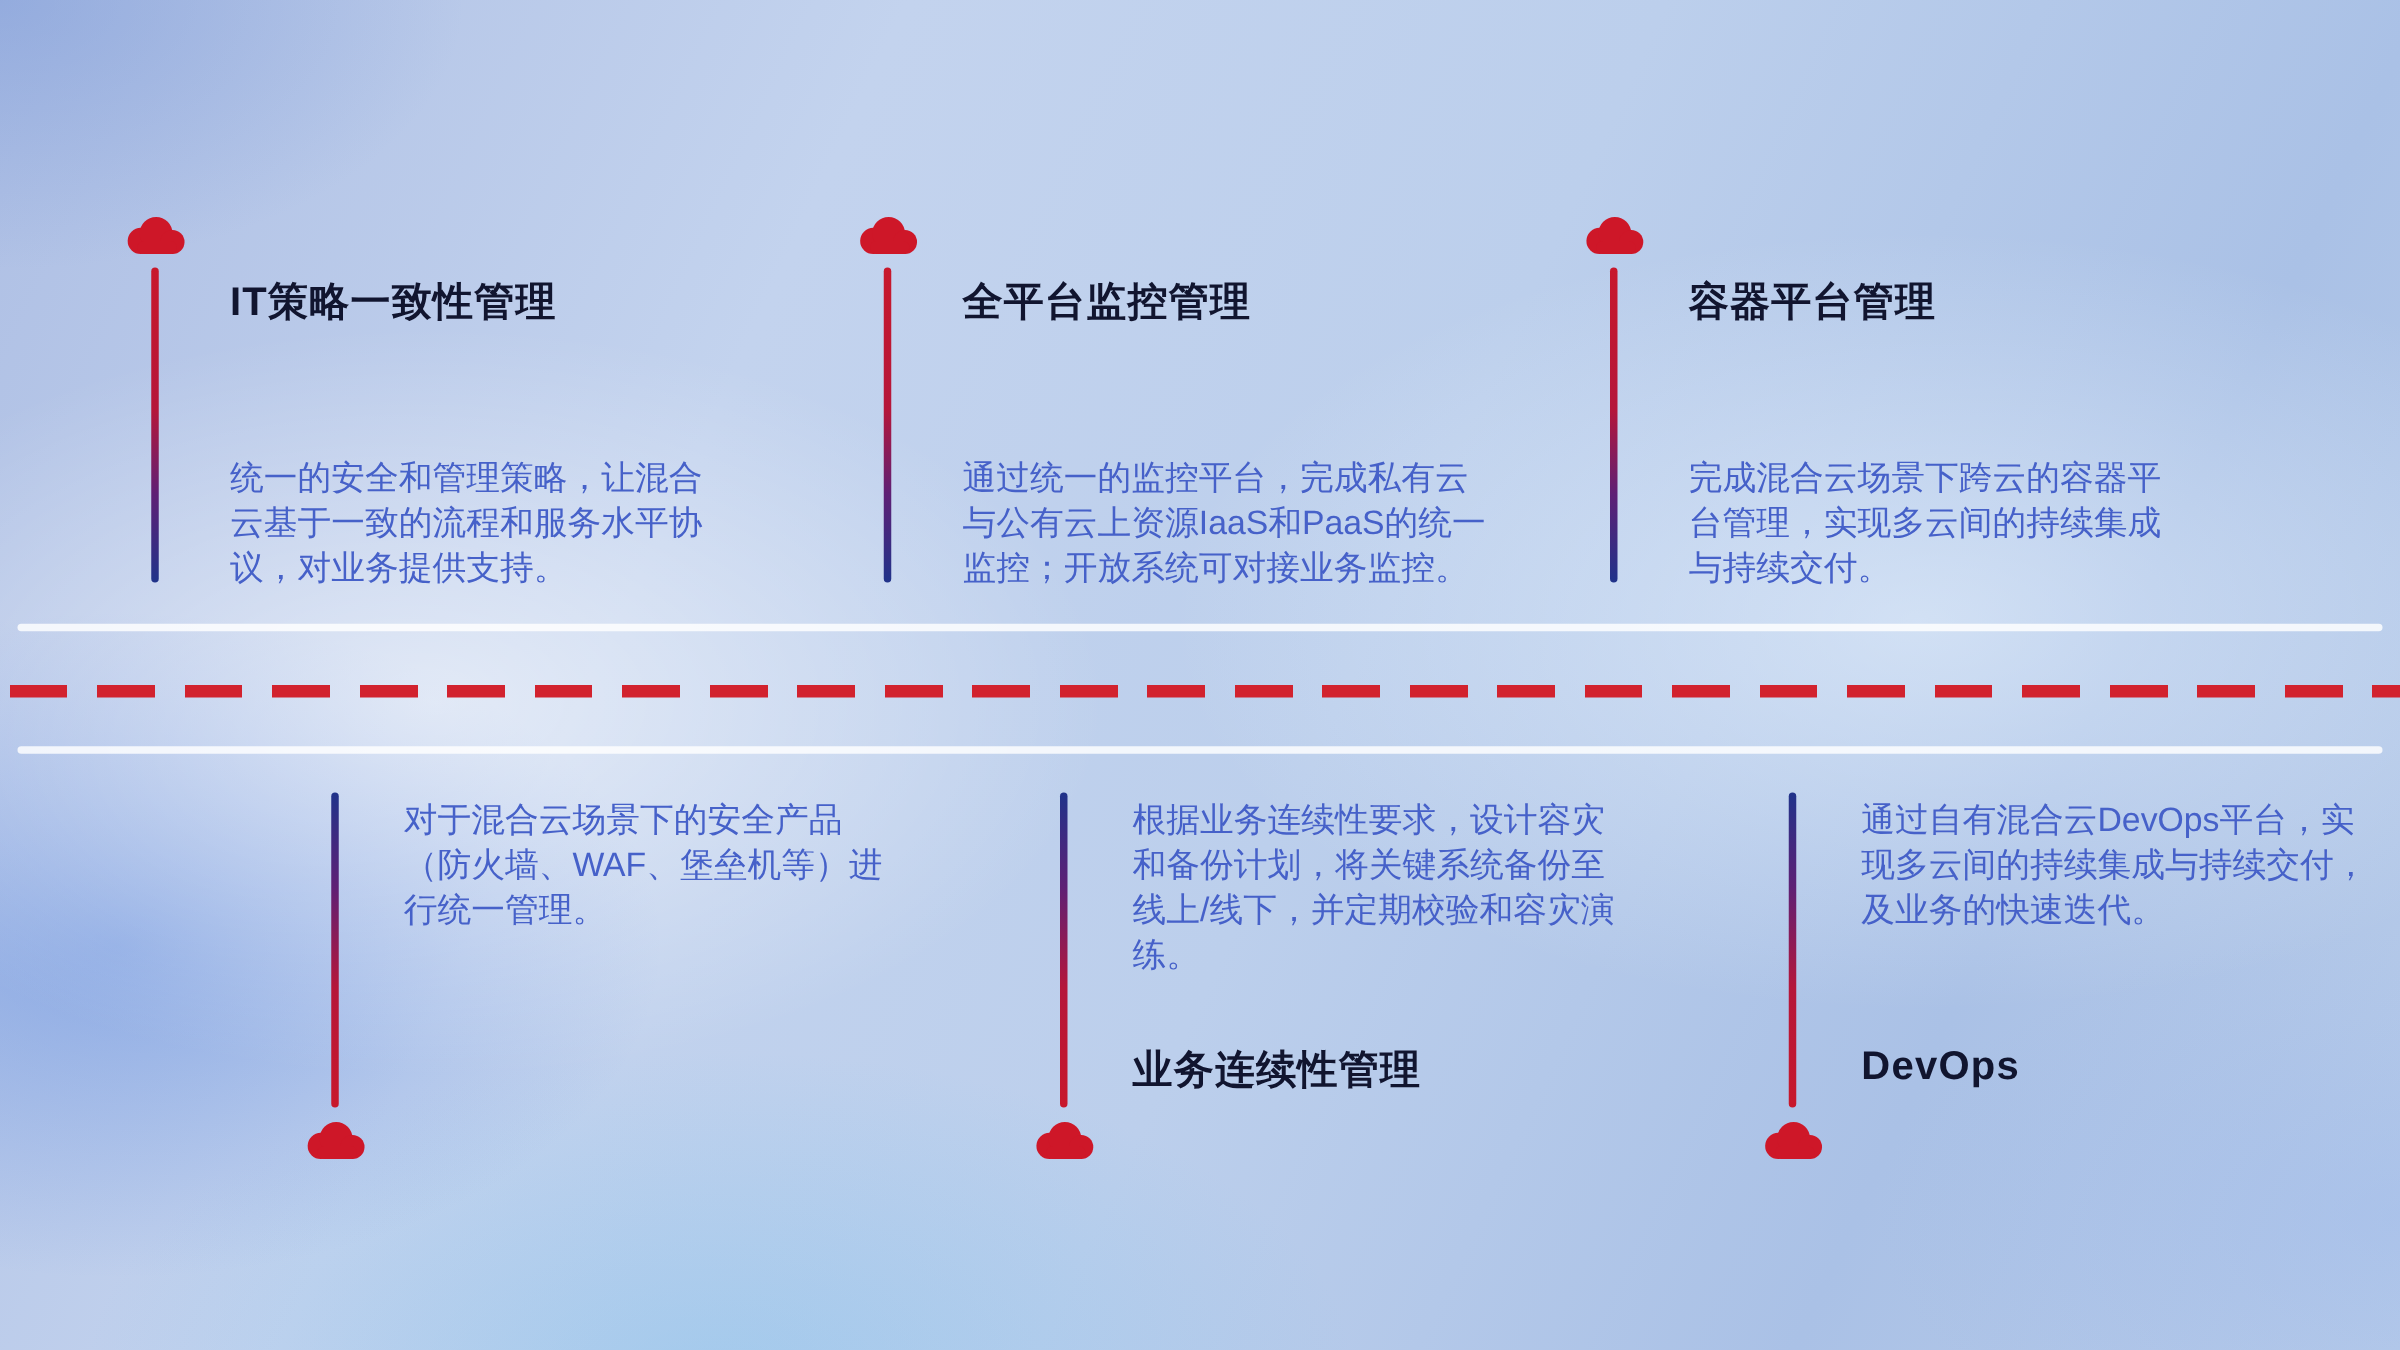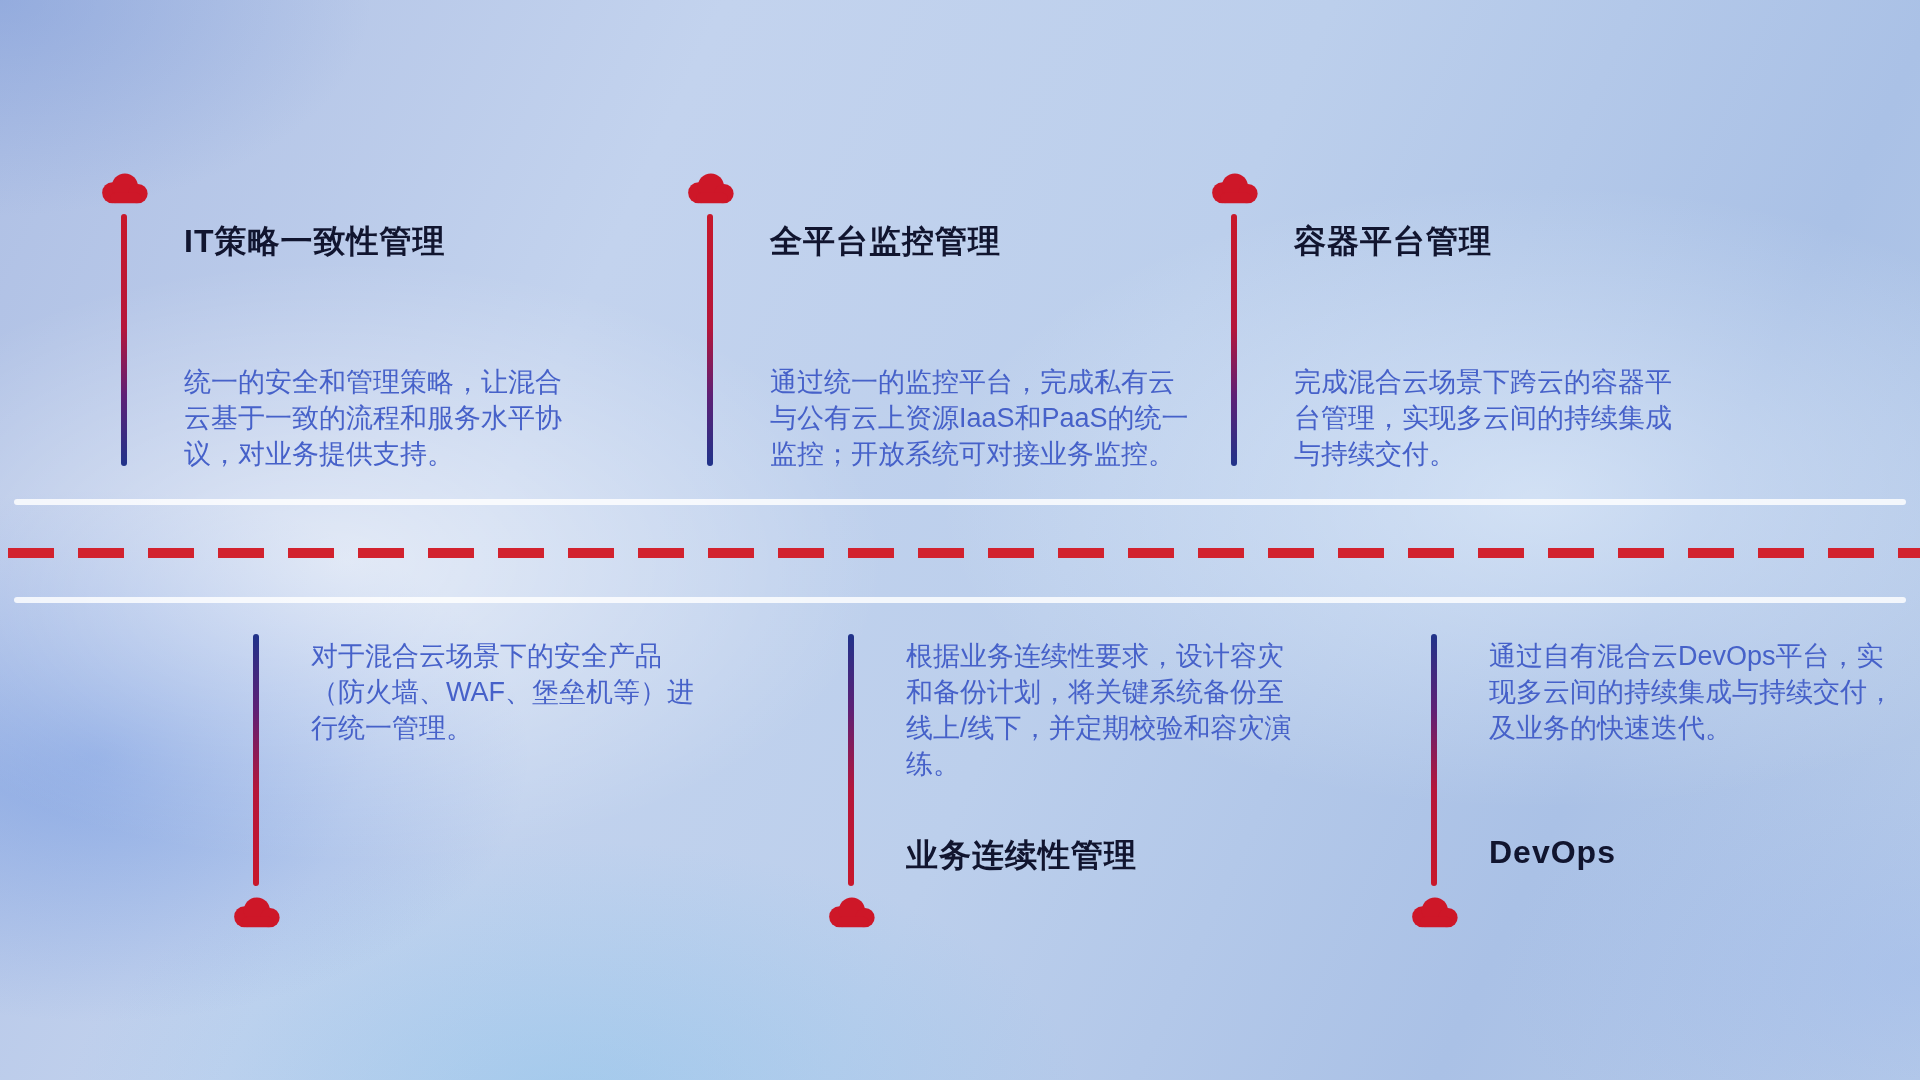--- a/index.html
+++ b/index.html
@@ -27,22 +27,22 @@
   .solid-line.lower{top:597px;}
   .dashed-line{
     position:absolute;left:8px;right:0;top:548px;height:10px;
     background:repeating-linear-gradient(90deg,#d2222e 0 46px,transparent 46px 70px);
   }
 
   
   .top-item,.bottom-item{position:absolute;width:520px;}
   .top-item{top:168px;height:340px;}
   .bottom-item{top:634px;height:340px;}
-  .t1{left:96px;}  .t2{left:682px;}  .t3{left:1206px;}
-  .b1{left:228px;} .b2{left:823px;} .b3{left:1406px;}
+  .t1{left:96px;}  .t2{left:682px;}  .t3{left:1263px;}
+  .b1{left:240px;} .b2{left:823px;} .b3{left:1406px;}
 
   .cloud{position:absolute;left:0;width:56px;height:40px;}
   .top-item .cloud{top:0;}
   .bottom-item .cloud{top:258px;}
 
   .vline{position:absolute;left:25px;width:6px;height:252px;border-radius:3px;}
   .top-item .vline{
     top:46px;
     background:linear-gradient(180deg,#c8182b 0%,#b5163a 45%,#5e2075 72%,#20338a 100%);
   }

